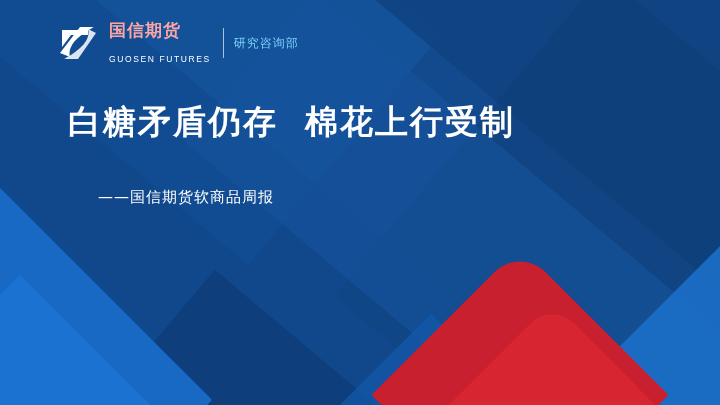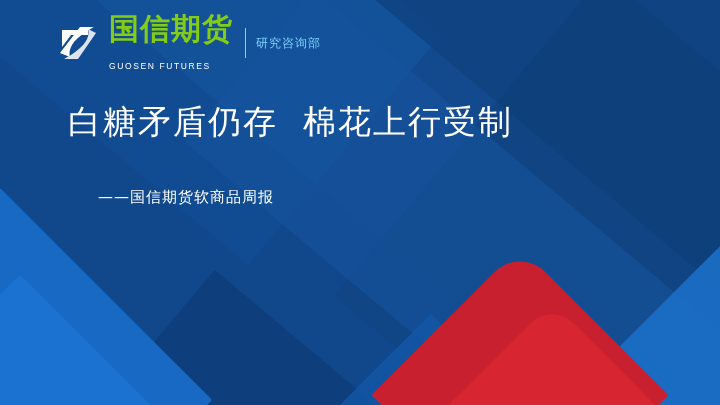--- a/index.html
+++ b/index.html
@@ -157,26 +157,26 @@
     height: 42px;
   }
   .logo-mark {
     width: 42px;
     height: 40px;
     position: relative;
     margin-right: 9px;
   }
   .logo-mark svg { display: block; }
   .logo-cn {
-    color: #84cc16;
-    font-size: 30px;
+    color: #fca5a5;
+    font-size: 17px;
     font-weight: bold;
     letter-spacing: 1px;
     line-height: 1;
-    font-family: Liberation Mono, monospace;
+    font-family: Liberation Serif, serif;
   }
   .logo-en {
     color: #ffffff;
     font-size: 8.5px;
     letter-spacing: 1.6px;
     line-height: 1;
     margin-top: 16px;
     font-family: "Liberation Sans", sans-serif;
   }
   .logo-divider {
@@ -191,21 +191,21 @@
     letter-spacing: 1px;
     font-family: Liberation Serif, serif;
   }
   
   .main-title {
     position: absolute;
     left: 68px;
     top: 100px;
     color: #ffffff;
     font-size: 33px;
-    font-weight: normal;
+    font-weight: bold;
     letter-spacing: 2px;
     font-family: "DejaVu Sans", sans-serif;
     white-space: pre;
   }
   .subtitle {
     position: absolute;
     left: 98px;
     top: 188px;
     color: #ffffff;
     font-size: 15px;

